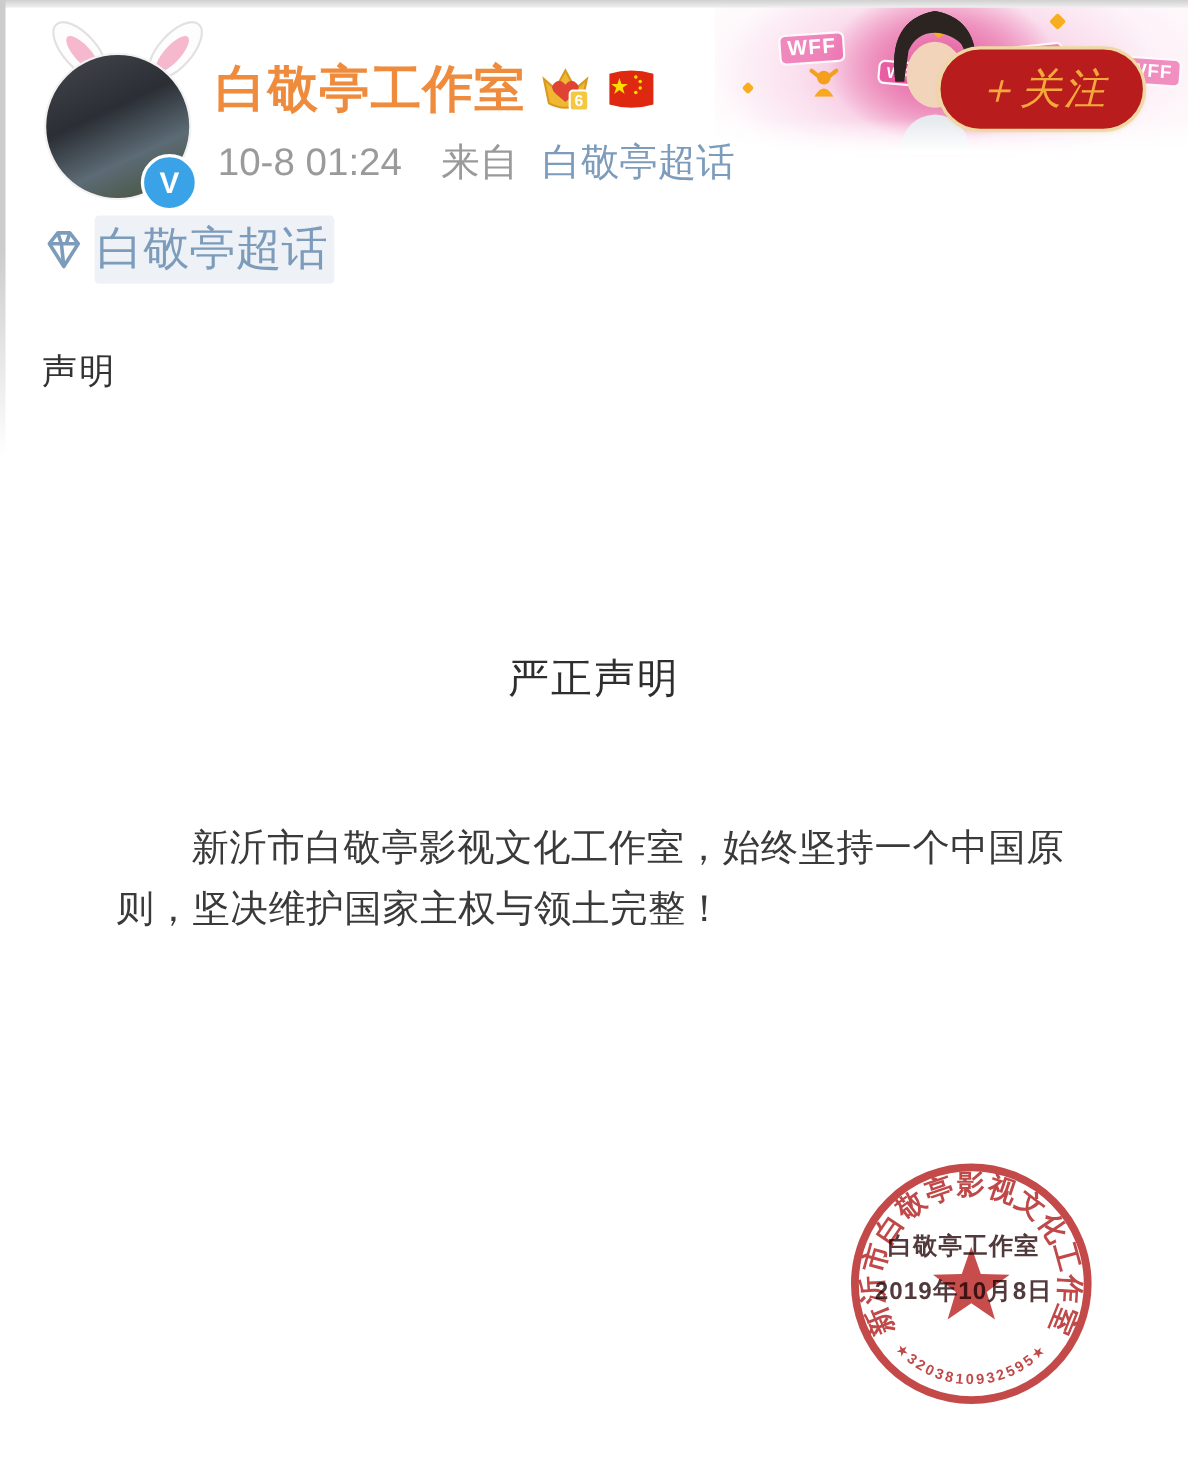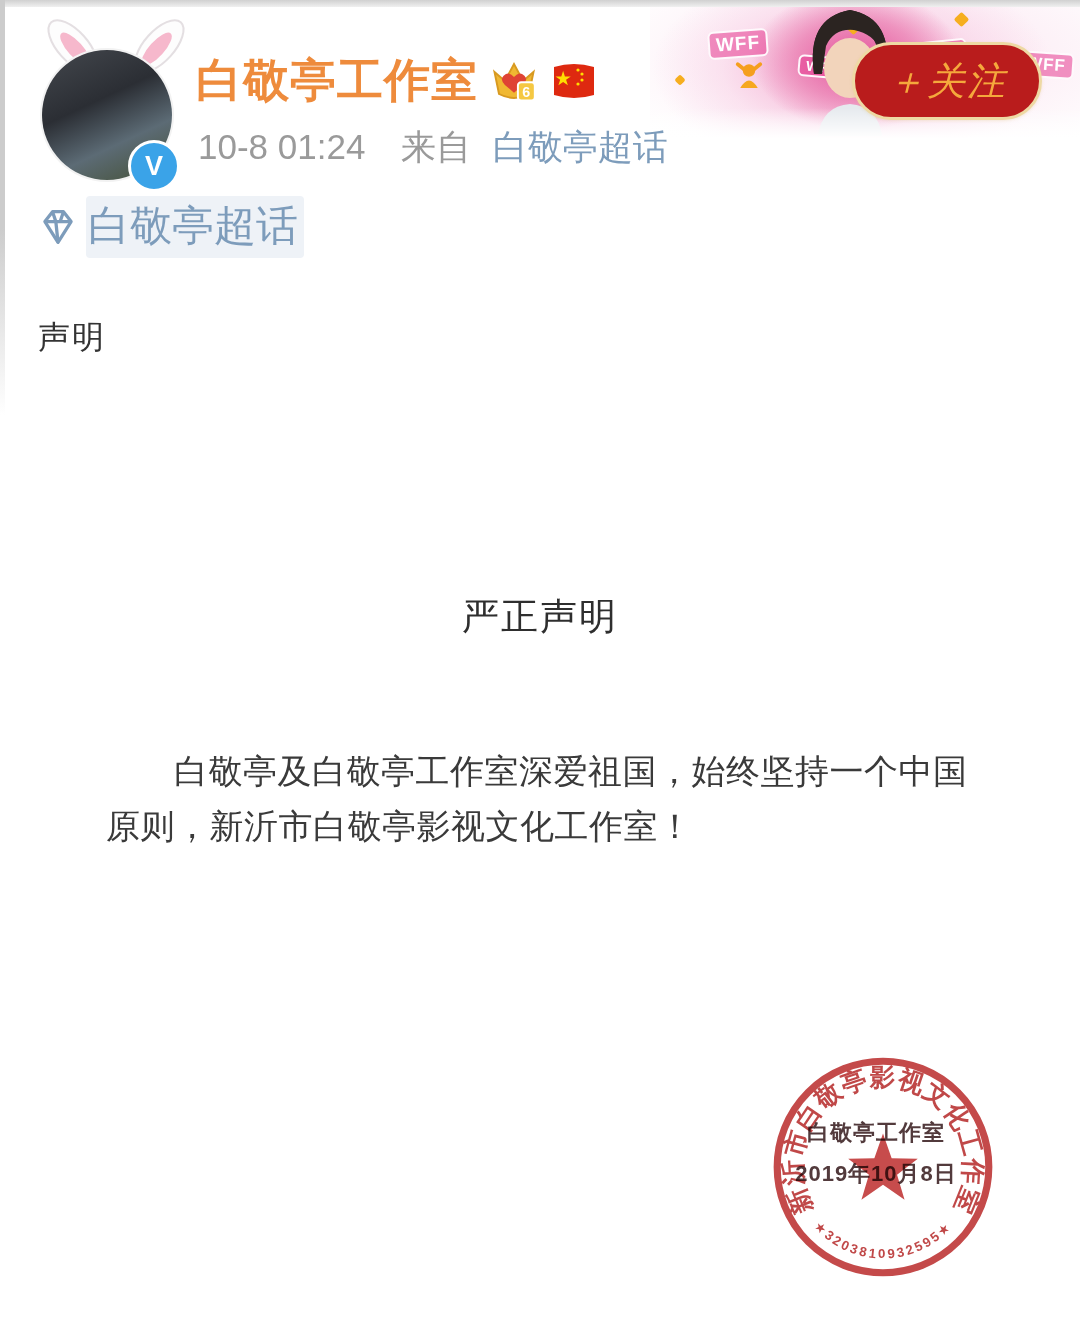--- a/index.html
+++ b/index.html
@@ -160,21 +160,21 @@
     <path d="M10 17 H34 M17 8 L20 17 L22 36 M27 8 L24 17"></path>
   </svg>
   <span class="st-text">白敬亭超话</span>
 </div>
 
 <div class="post-text">声明</div>
 
 <div class="doc">
   <div class="doc-title">严正声明</div>
   <div class="doc-body">
-    <p>白敬亭及白敬亭工作室深爱祖国，始终坚持一个中国原则，新沂市白敬亭影视文化工作室！</p>
+    <p>新沂市白敬亭影视文化工作室，始终坚持一个中国原则，坚决维护国家主权与领土完整！</p>
   </div>
   <div class="signature">
     <div>白敬亭工作室</div>
     <div>2019年10月8日</div>
   </div>
   <svg class="seal" viewBox="0 0 230 230">
     <defs>
       <path id="arcTop" d="M 45.7 155 A 80 80 0 1 1 184.3 155" fill="none"></path>
       <path id="arcBottom" d="M 37.1 160 A 90 90 0 0 0 192.9 160" fill="none"></path>
     </defs>

